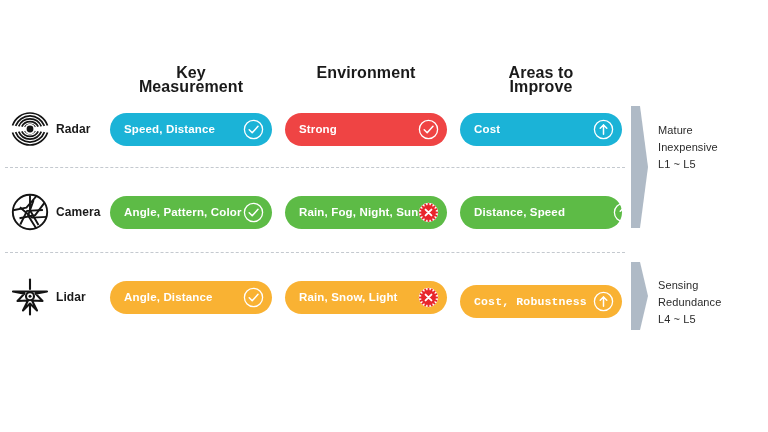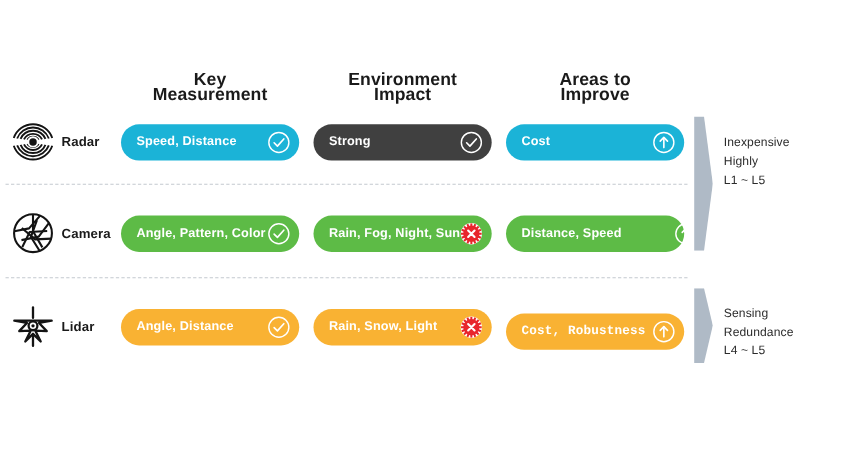--- a/index.html
+++ b/index.html
@@ -87,21 +87,20 @@
 <body>
 
 <div id="stage">
 
   <div class="col-head" style="left:110px;top:66px;width:162px;">
     <span class="l1">Key</span>
     <span class="l2">Measurement</span>
   </div>
   <div class="col-head" style="left:285px;top:66px;width:162px;">
     <span class="l1">Environment</span>
-    <span class="l2">Impact</span>
   </div>
   <div class="col-head" style="left:460px;top:66px;width:162px;">
     <span class="l1">Areas to</span>
     <span class="l2">Improve</span>
   </div>
 
   <div class="row" style="top:105px;">
     <div class="row-icon">
       <svg width="44" height="44" viewBox="0 0 44 44">
         <g fill="none" stroke="#141414" stroke-width="1.7">
@@ -125,21 +124,21 @@
     <div class="pill" style="left:110px;top:7.5px;width:162px;background:#1BB3D7;">
       <span class="ptext">Speed, Distance</span>
       <span class="pmark">
         <svg width="21" height="21" viewBox="0 0 21 21">
           <circle cx="10.5" cy="10.5" r="9.1" fill="none" stroke="#fff" stroke-width="1.3"></circle>
           <path d="M6.2 10.8 L9.2 13.8 L15.0 7.3" fill="none" stroke="#fff" stroke-width="1.5" stroke-linecap="round" stroke-linejoin="round"></path>
         </svg>
       </span>
     </div>
 
-    <div class="pill" style="left:285px;top:7.5px;width:162px;background:#404040;">
+    <div class="pill" style="left:285px;top:7.5px;width:162px;background:#ef4444;">
       <span class="ptext">Strong</span>
       <span class="pmark">
         <svg width="21" height="21" viewBox="0 0 21 21">
           <circle cx="10.5" cy="10.5" r="9.1" fill="none" stroke="#fff" stroke-width="1.3"></circle>
           <path d="M6.2 10.8 L9.2 13.8 L15.0 7.3" fill="none" stroke="#fff" stroke-width="1.5" stroke-linecap="round" stroke-linejoin="round"></path>
         </svg>
       </span>
     </div>
 
     <div class="pill" style="left:460px;top:7.5px;width:162px;background:#1BB3D7;">
@@ -293,22 +292,22 @@
       </span>
     </div>
   </div>
 
   <div class="bracket" style="left:631px;top:106px;">
     <svg width="17" height="122" viewBox="0 0 17 122">
       <path d="M0 0 L9 0 L17 61 L9 122 L0 122 Z" fill="#AFBAC6"></path>
     </svg>
   </div>
   <div class="callout" style="left:658px;top:122px;">
+    <span class="cl">Mature</span>
     <span class="cl">Inexpensive</span>
-    <span class="cl">Highly</span>
     <span class="cl">L1 ~ L5</span>
   </div>
 
   <div class="bracket" style="left:631px;top:262px;">
     <svg width="17" height="68" viewBox="0 0 17 68">
       <path d="M0 0 L9 0 L17 34 L9 68 L0 68 Z" fill="#AFBAC6"></path>
     </svg>
   </div>
   <div class="callout" style="left:658px;top:277px;">
     <span class="cl">Sensing</span>

